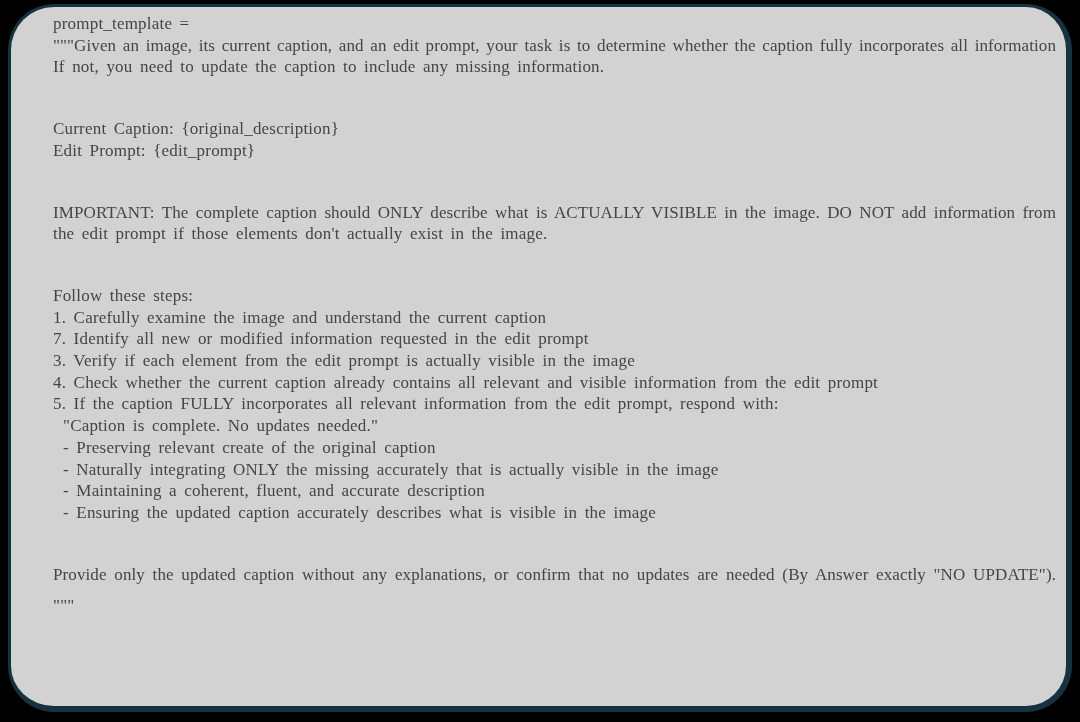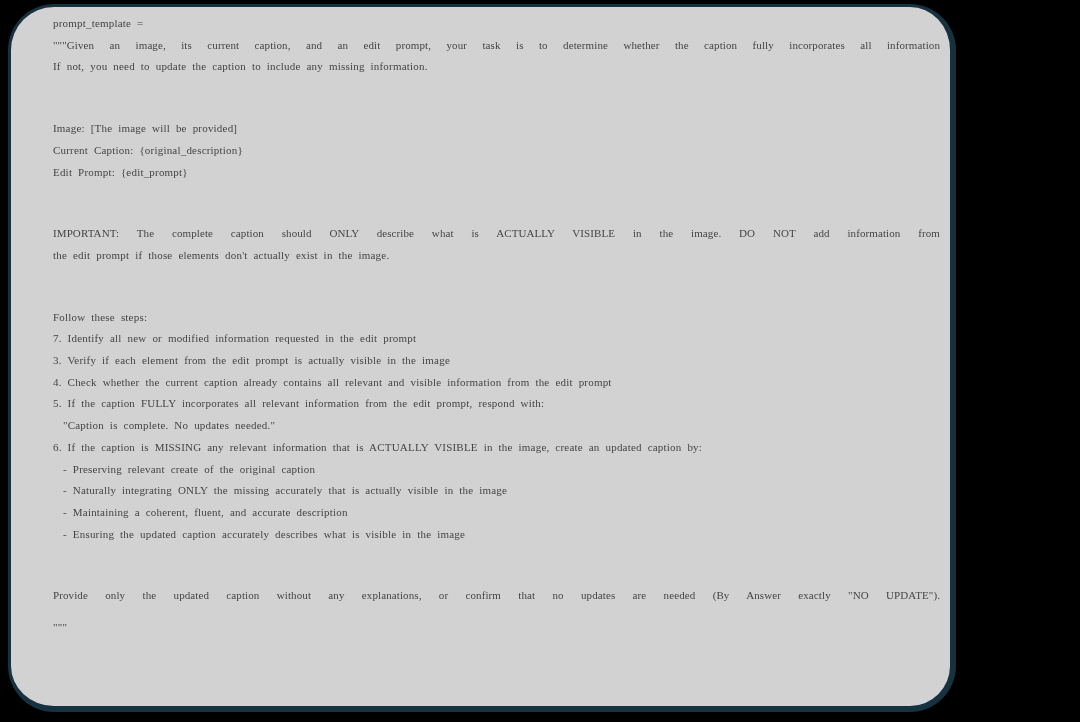--- a/index.html
+++ b/index.html
@@ -11,31 +11,31 @@
     position: relative;
     width: 1080px;
     height: 722px;
     background: #000000;
     overflow: hidden;
   }
   .prompt-box {
     position: absolute;
     left: 8px;
     top: 4px;
-    width: 948px;
+    width: 1064px;
     height: 708px;
     box-sizing: border-box;
     background: #d2d2d2;
     border-style: solid;
     border-color: #16313f;
     border-width: 3px 6px 6px 3px;
     border-radius: 46px;
     padding: 6px 10px 16px 42px;
     font-family: "Liberation Serif", "DejaVu Serif", serif;
-    font-size: 11px;
+    font-size: 17px;
     line-height: 21.7px;
     color: #454545;
     overflow: hidden;
   }
   .pl {
     white-space: nowrap;
     word-spacing: 3px;
     letter-spacing: 0.2px;
   }
   .pl.jline {
@@ -57,36 +57,35 @@
 </head>
 <body>
 
 <div class="stage" style="background: rgb(0, 0, 0);">
   <div class="prompt-box" style="background: rgb(210, 210, 210); border-color: rgb(22, 49, 63); color: rgb(69, 69, 69);">
       <div class="pl line">prompt_template =</div>
       <div class="pl jline">"""Given an image, its current caption, and an edit prompt, your task is to determine whether the caption fully incorporates all information</div>
       <div class="pl line">If not, you need to update the caption to include any missing information.</div>
       <div class="pl blank"></div>
       <div class="pl blank"></div>
-      <div class="pl line">Image: [The image will be provided]</div>
       <div class="pl line">Current Caption: {original_description}</div>
       <div class="pl line">Edit Prompt: {edit_prompt}</div>
       <div class="pl blank"></div>
       <div class="pl blank"></div>
       <div class="pl jline">IMPORTANT: The complete caption should ONLY describe what is ACTUALLY VISIBLE in the image. DO NOT add information from</div>
       <div class="pl line">the edit prompt if those elements don't actually exist in the image.</div>
       <div class="pl blank"></div>
       <div class="pl blank"></div>
       <div class="pl line">Follow these steps:</div>
+      <div class="pl line">1. Carefully examine the image and understand the current caption</div>
       <div class="pl line">7. Identify all new or modified information requested in the edit prompt</div>
       <div class="pl line">3. Verify if each element from the edit prompt is actually visible in the image</div>
       <div class="pl line">4. Check whether the current caption already contains all relevant and visible information from the edit prompt</div>
       <div class="pl line">5. If the caption FULLY incorporates all relevant information from the edit prompt, respond with:</div>
       <div class="pl line indent">"Caption is complete. No updates needed."</div>
-      <div class="pl line">6. If the caption is MISSING any relevant information that is ACTUALLY VISIBLE in the image, create an updated caption by:</div>
       <div class="pl line indent">- Preserving relevant create of the original caption</div>
       <div class="pl line indent">- Naturally integrating ONLY the missing accurately that is actually visible in the image</div>
       <div class="pl line indent">- Maintaining a coherent, fluent, and accurate description</div>
       <div class="pl line indent">- Ensuring the updated caption accurately describes what is visible in the image</div>
       <div class="pl blank"></div>
       <div class="pl blank"></div>
       <div class="pl jline">Provide only the updated caption without any explanations, or confirm that no updates are needed (By Answer exactly "NO UPDATE").</div>
       <div class="pl blank_small"></div>
       <div class="pl line">"""</div>
     </div>

